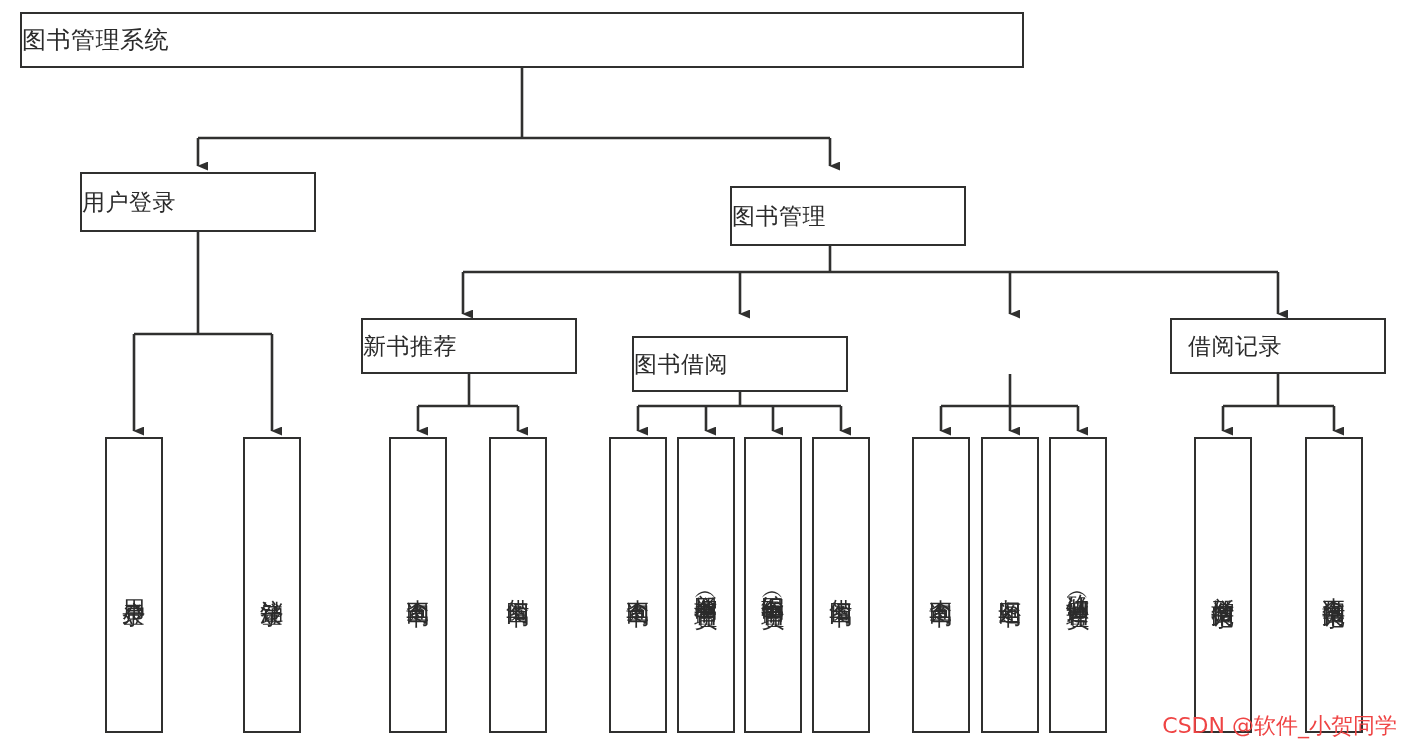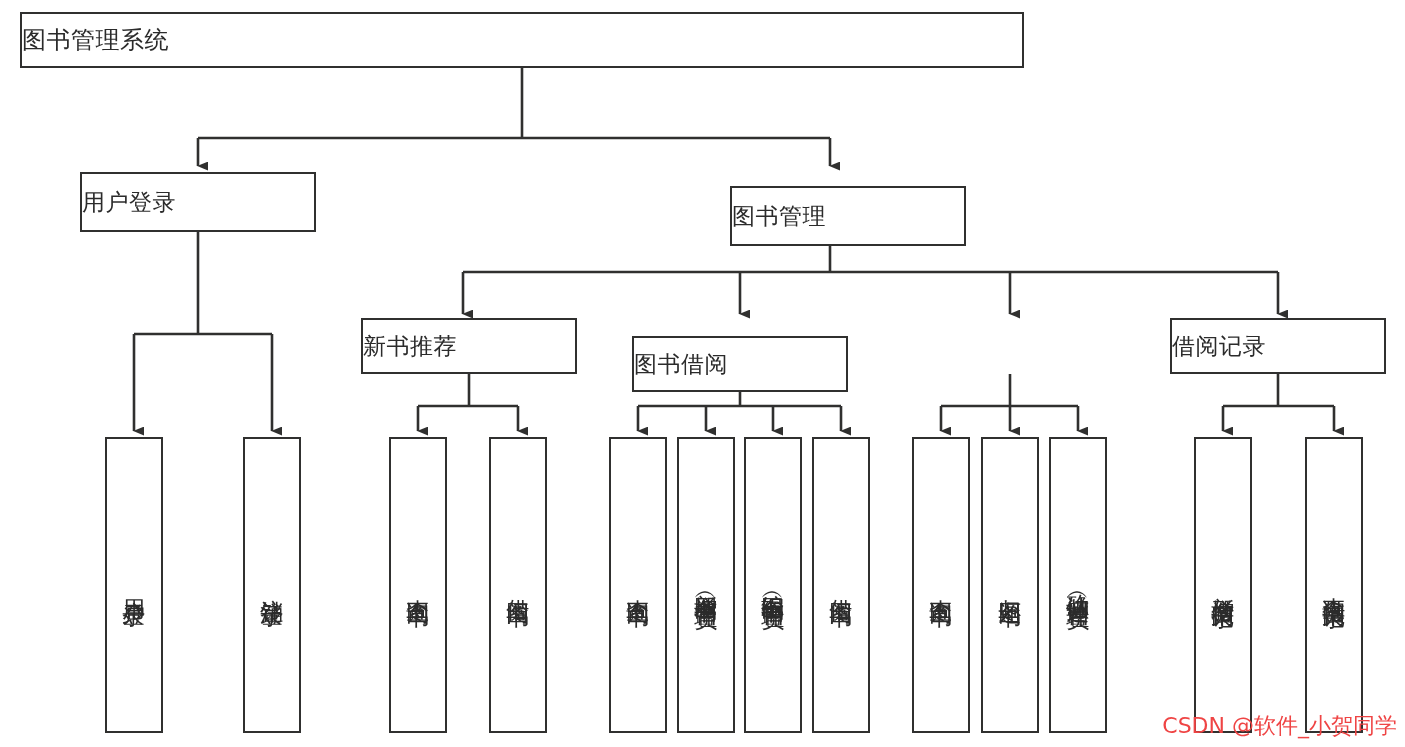--- a/index.html
+++ b/index.html
@@ -146,21 +146,21 @@
 
   <div class="node horiz" style="left:361px; top:318px; width:216px; height:56px;">
     <span class="label">新书推荐</span>
   </div>
 
   <div class="node horiz" style="left:632px; top:336px; width:216px; height:56px;">
     <span class="label">图书借阅</span>
   </div>
 
 
-  <div class="node horiz" style="left:1170px; top:318px; width:216px; height:56px;">
+  <div class="node horiz" style="left:1170px; top:318px; width:216px; height:56px;padding-left:16px;">
     <span class="label">借阅记录</span>
   </div>
 
   <div class="node vert" style="left:105px; top:437px; width:58px; height:296px;">
     <span class="label">用户登录</span>
   </div>
 
   <div class="node vert" style="left:243px; top:437px; width:58px; height:296px;">
     <span class="label">注销登录</span>
   </div>

